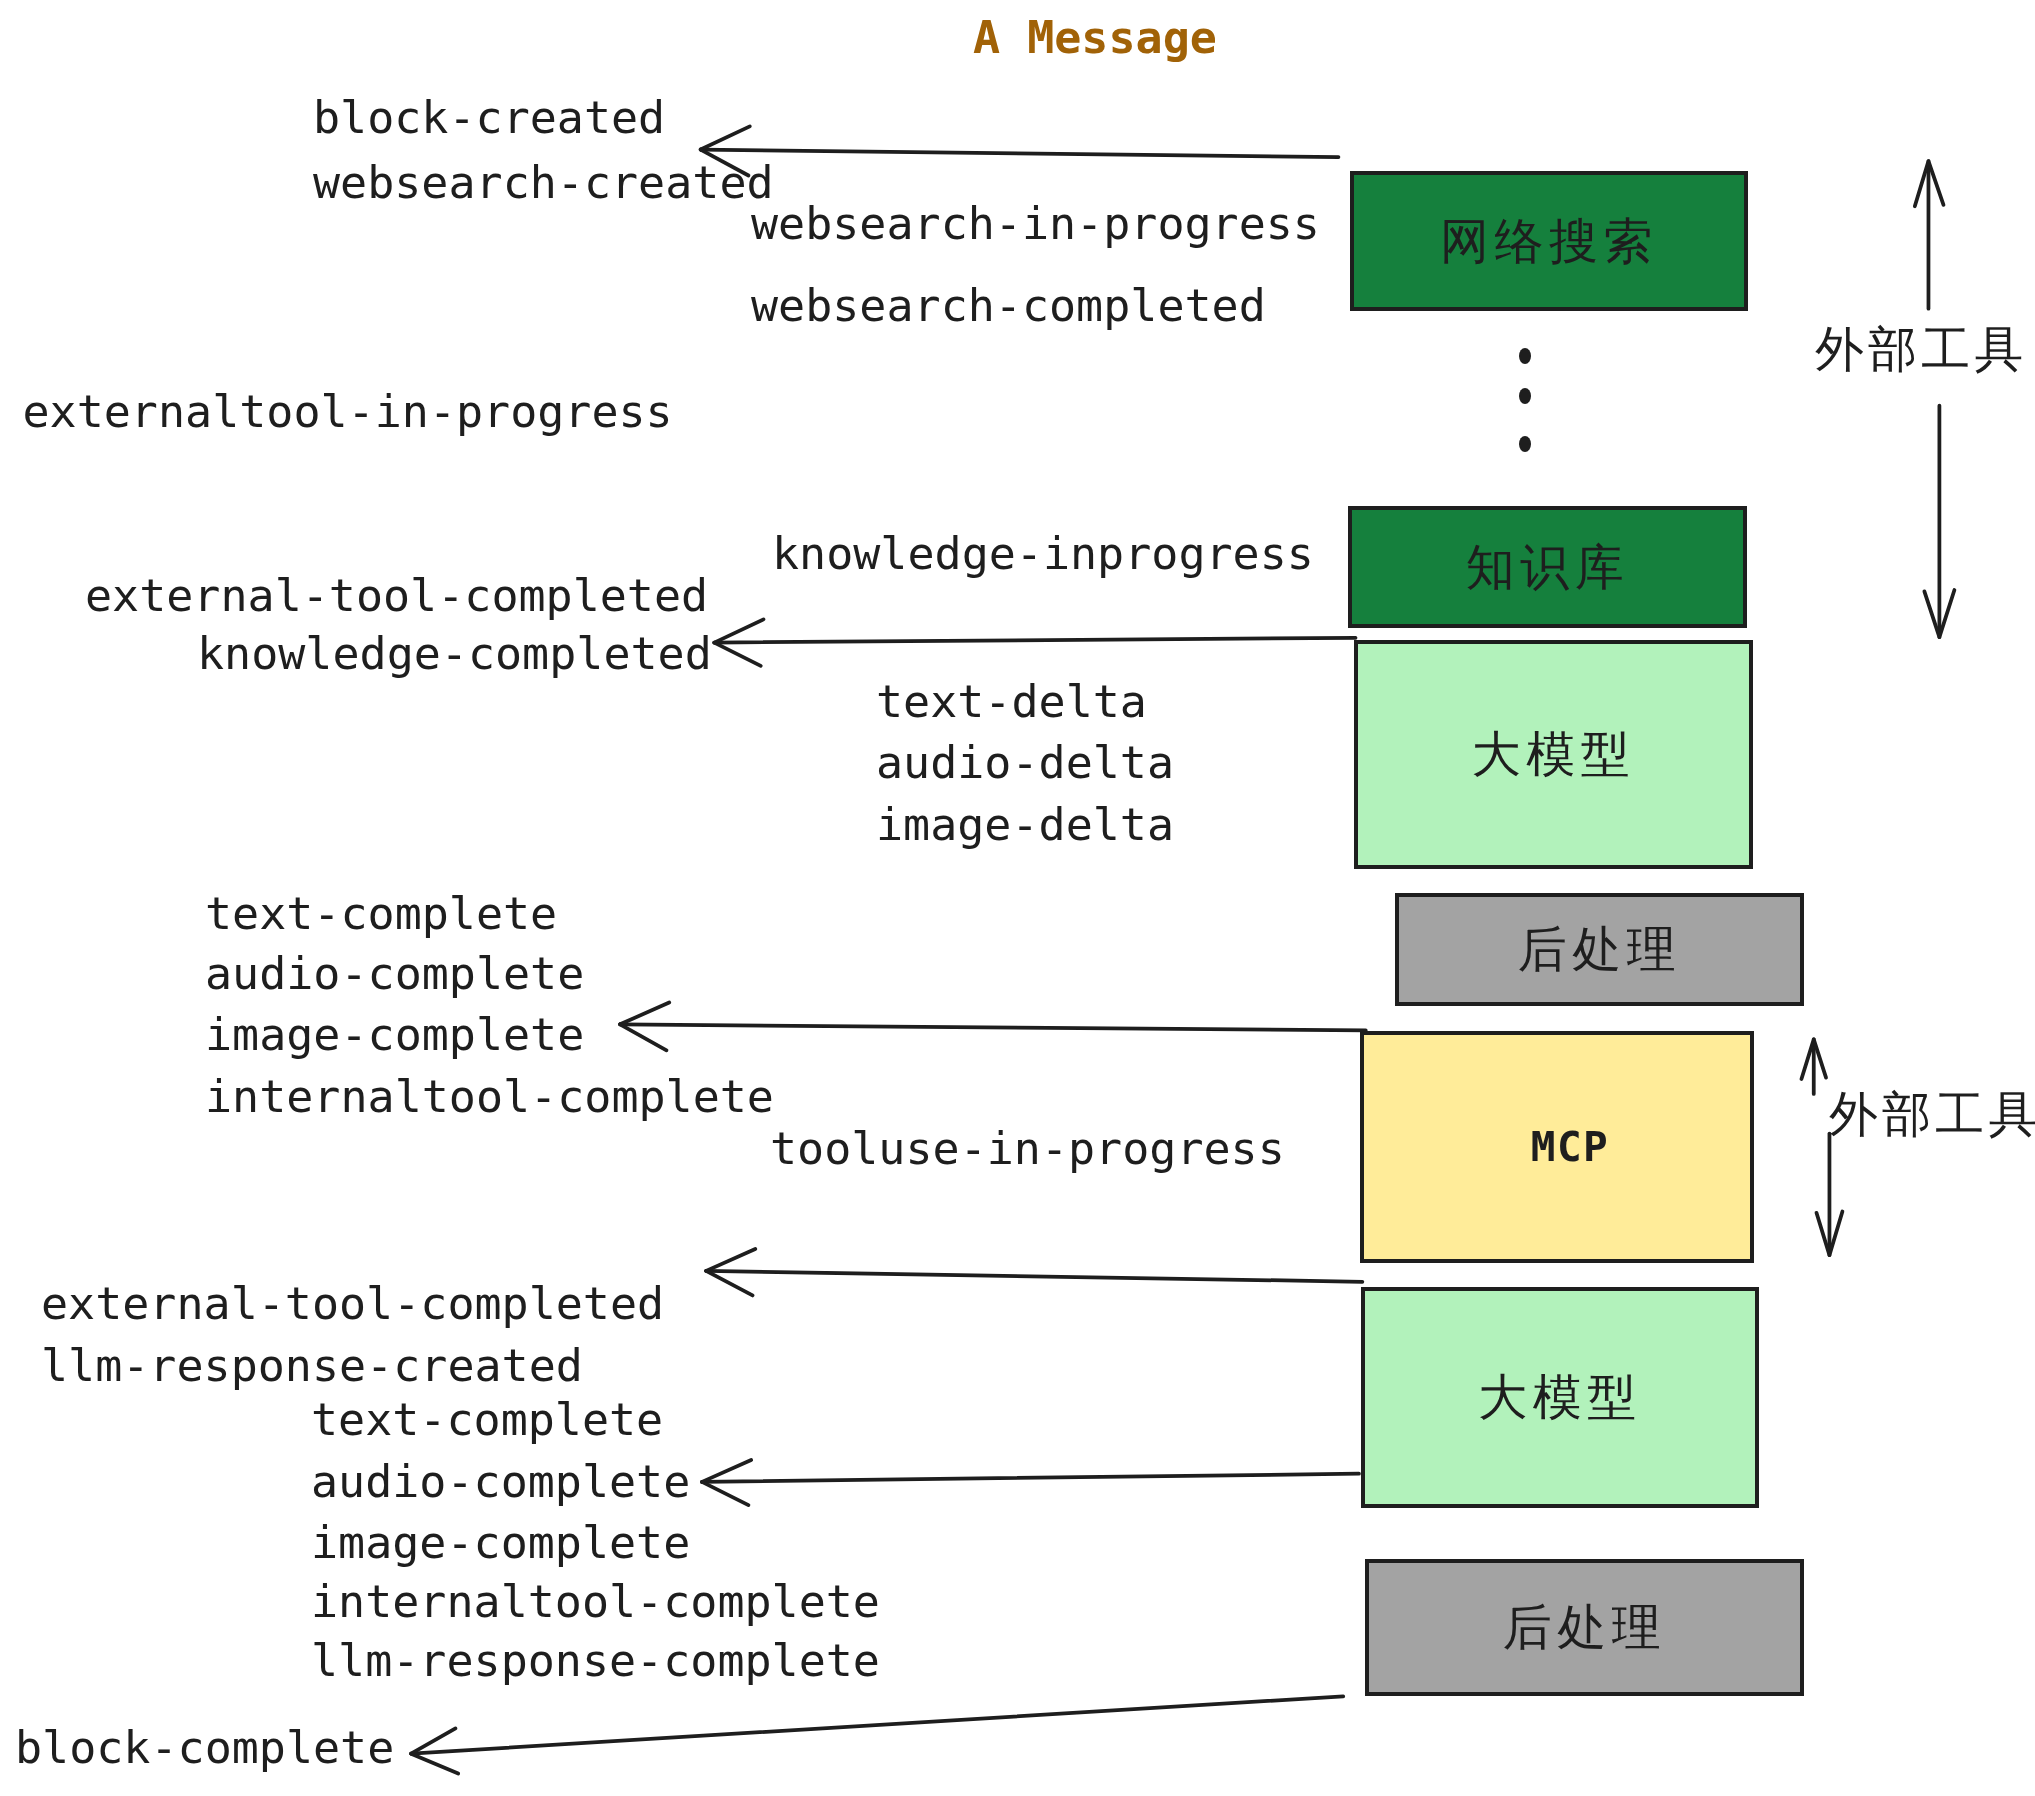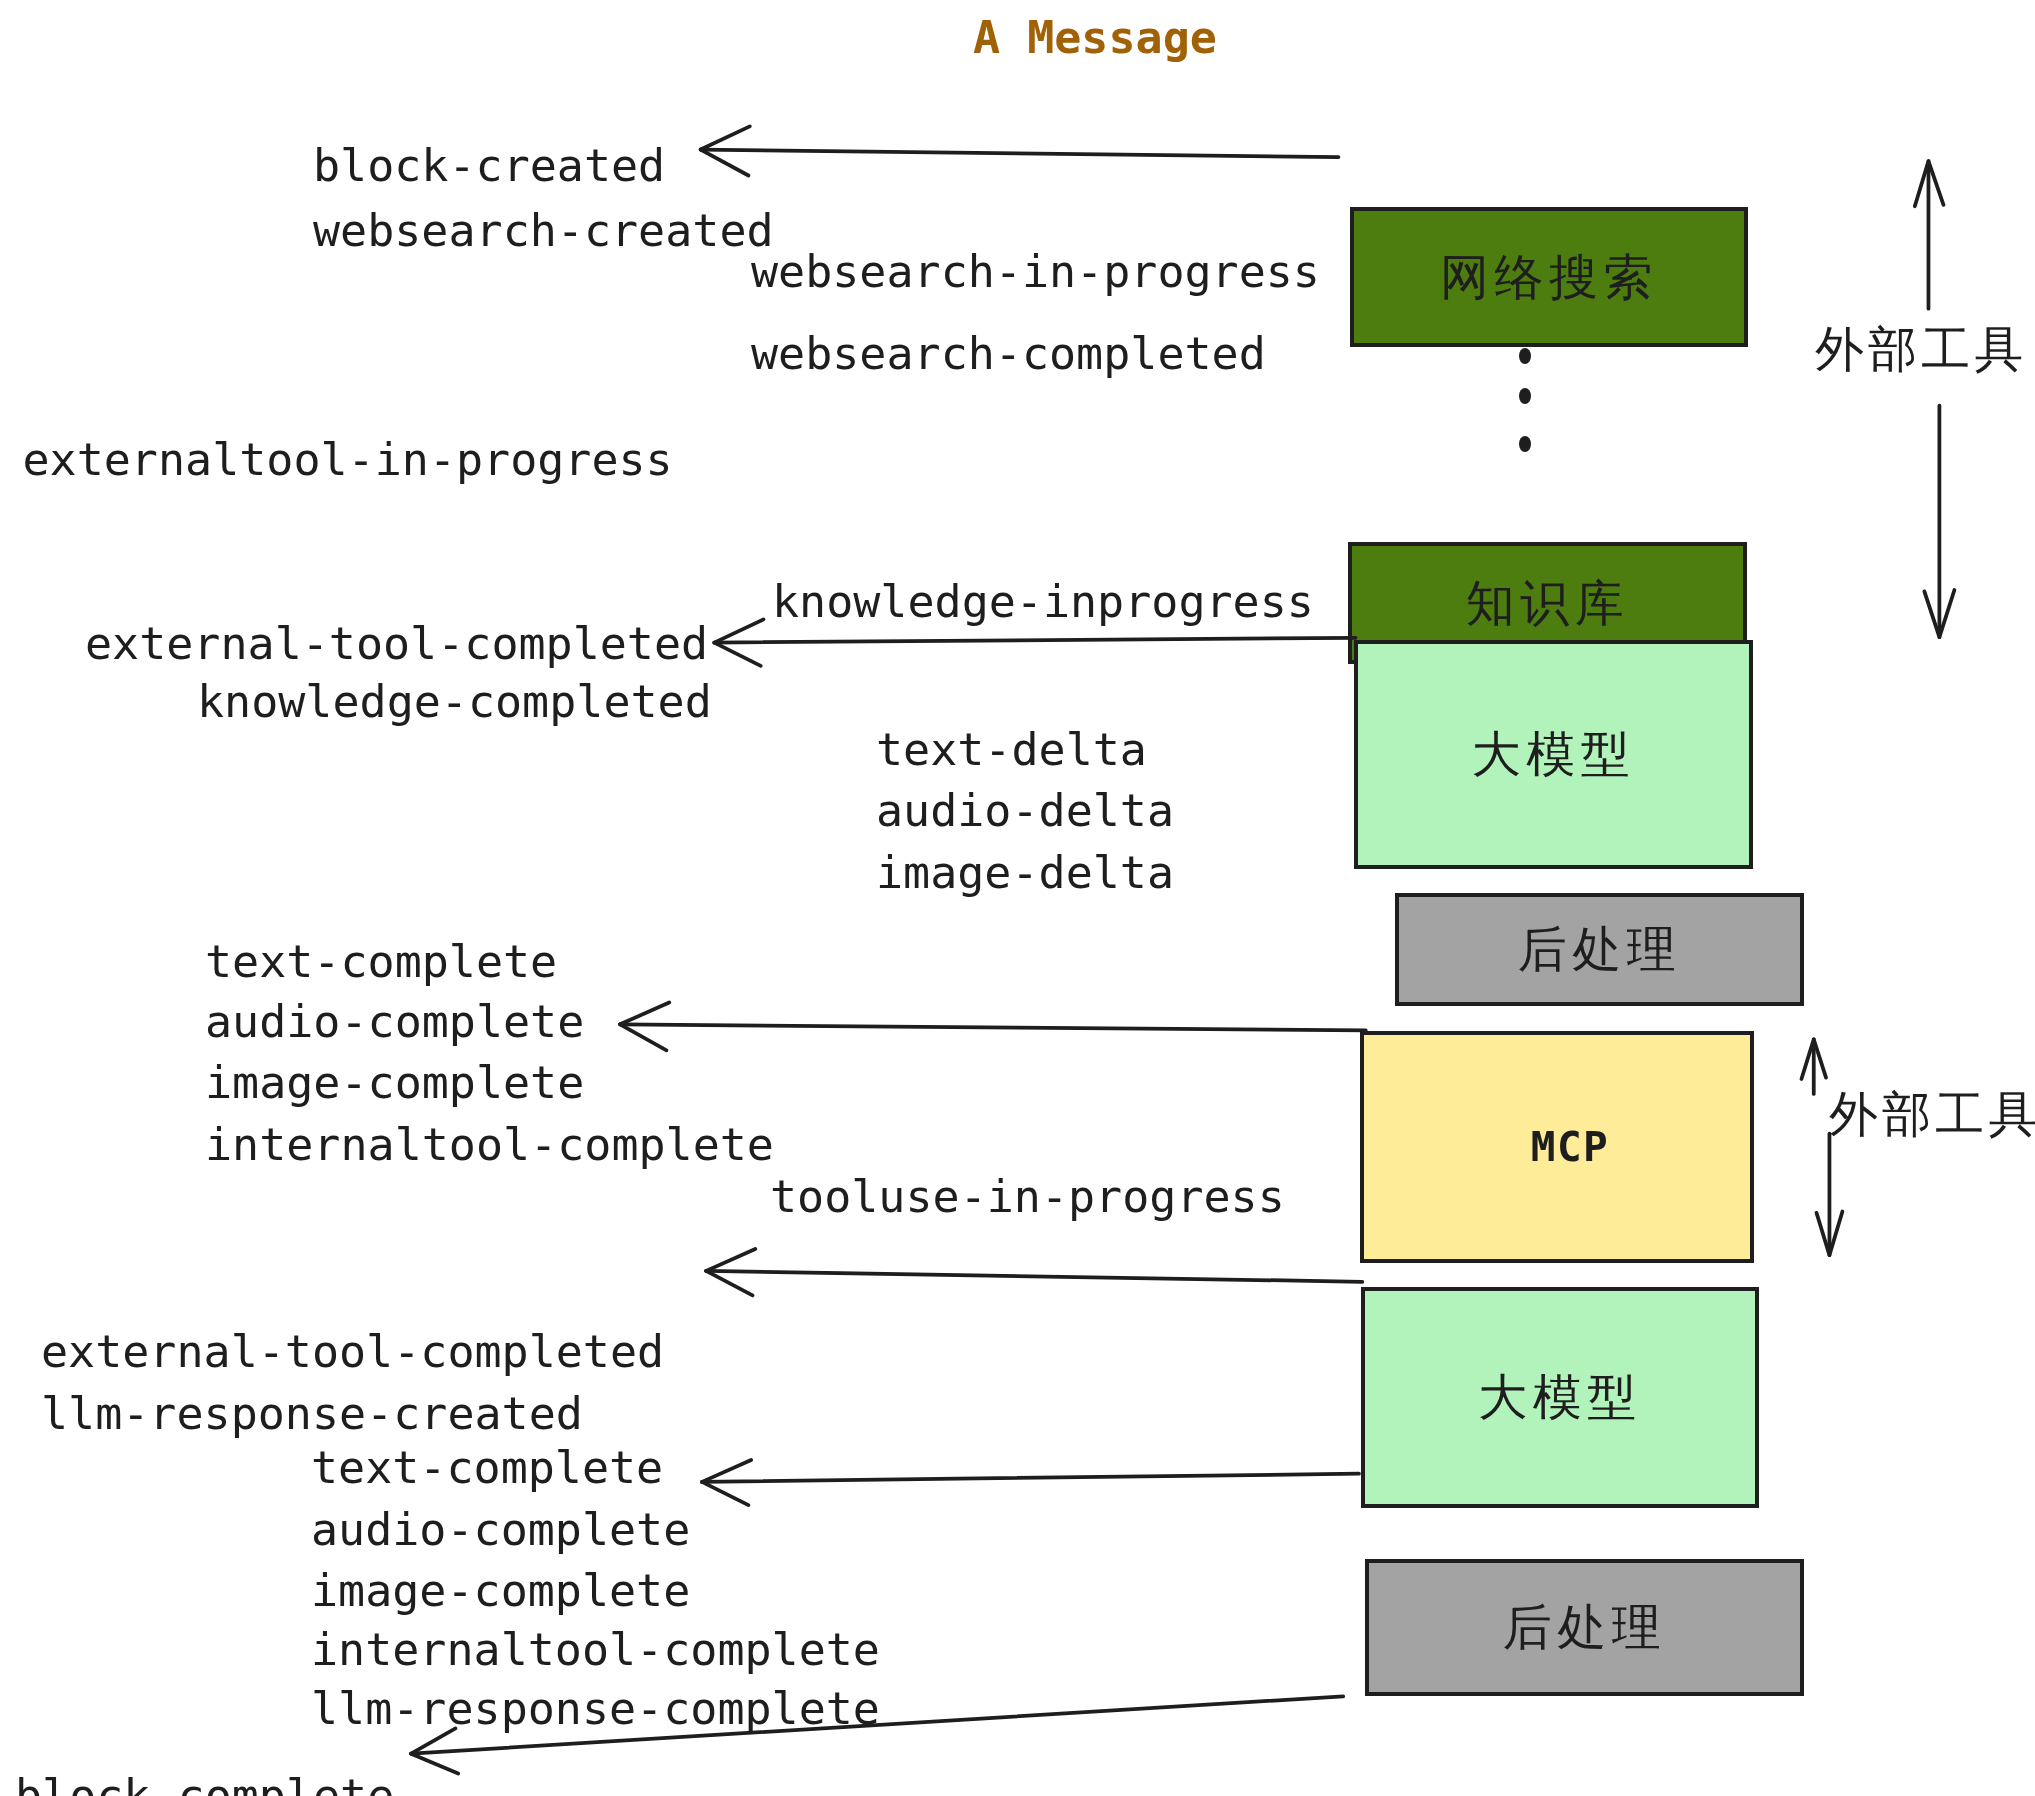--- a/index.html
+++ b/index.html
@@ -1,23 +1,23 @@
 <!DOCTYPE html>
 <html style="font-size:11px"><head>
 <meta charset="utf-8">
 <style>
   html,body{margin:0;padding:0;background:#ffffff;}
   .canvas{position:relative;width:2035px;height:1796px;background:#ffffff;overflow:hidden;
           font-family:"DejaVu Sans",sans-serif;color:#1e1e1e;}
   .title{position:absolute;font:bold 45px/1 "DejaVu Sans Mono",monospace;color:#a16207;white-space:nowrap;}
-  .ev{position:absolute;font:45px/1 "DejaVu Sans Mono",monospace;color:#1e1e1e;white-space:nowrap;margin-top:48px;}
+  .ev{position:absolute;font:45px/1 "DejaVu Sans Mono",monospace;color:#1e1e1e;white-space:nowrap;}
   .box{position:absolute;border:4.1px solid #1e1e1e;display:flex;align-items:center;justify-content:center;box-sizing:border-box;}
   .box-label{font:49px/1 "DejaVu Sans",sans-serif;color:#1e1e1e;letter-spacing:5.5px;white-space:nowrap;}
   .mcp-label{font:bold 41px/1 "DejaVu Sans Mono",monospace;letter-spacing:1.4px;margin-left:26px;}
-  .pink{background:#4d7c0f;margin-top:36px;}
+  .pink{background:#15803d;}
   .green{background:#b2f2bb;}
   .yellow{background:#ffec99;}
   .white{background:#a3a3a3;margin-left:22px;}
   .cjk-side{position:absolute;font:49px/1 "DejaVu Sans",sans-serif;color:#1e1e1e;letter-spacing:4.1px;white-space:nowrap;}
   .dot{position:absolute;width:12.3px;height:16.4px;border-radius:50%;background:#1e1e1e;}
   svg.overlay{position:absolute;left:0;top:0;}
   svg.overlay line{stroke:#1e1e1e;stroke-width:5.5;stroke-linecap:round;fill:none;}
 </style>
 </head>
 <body>

